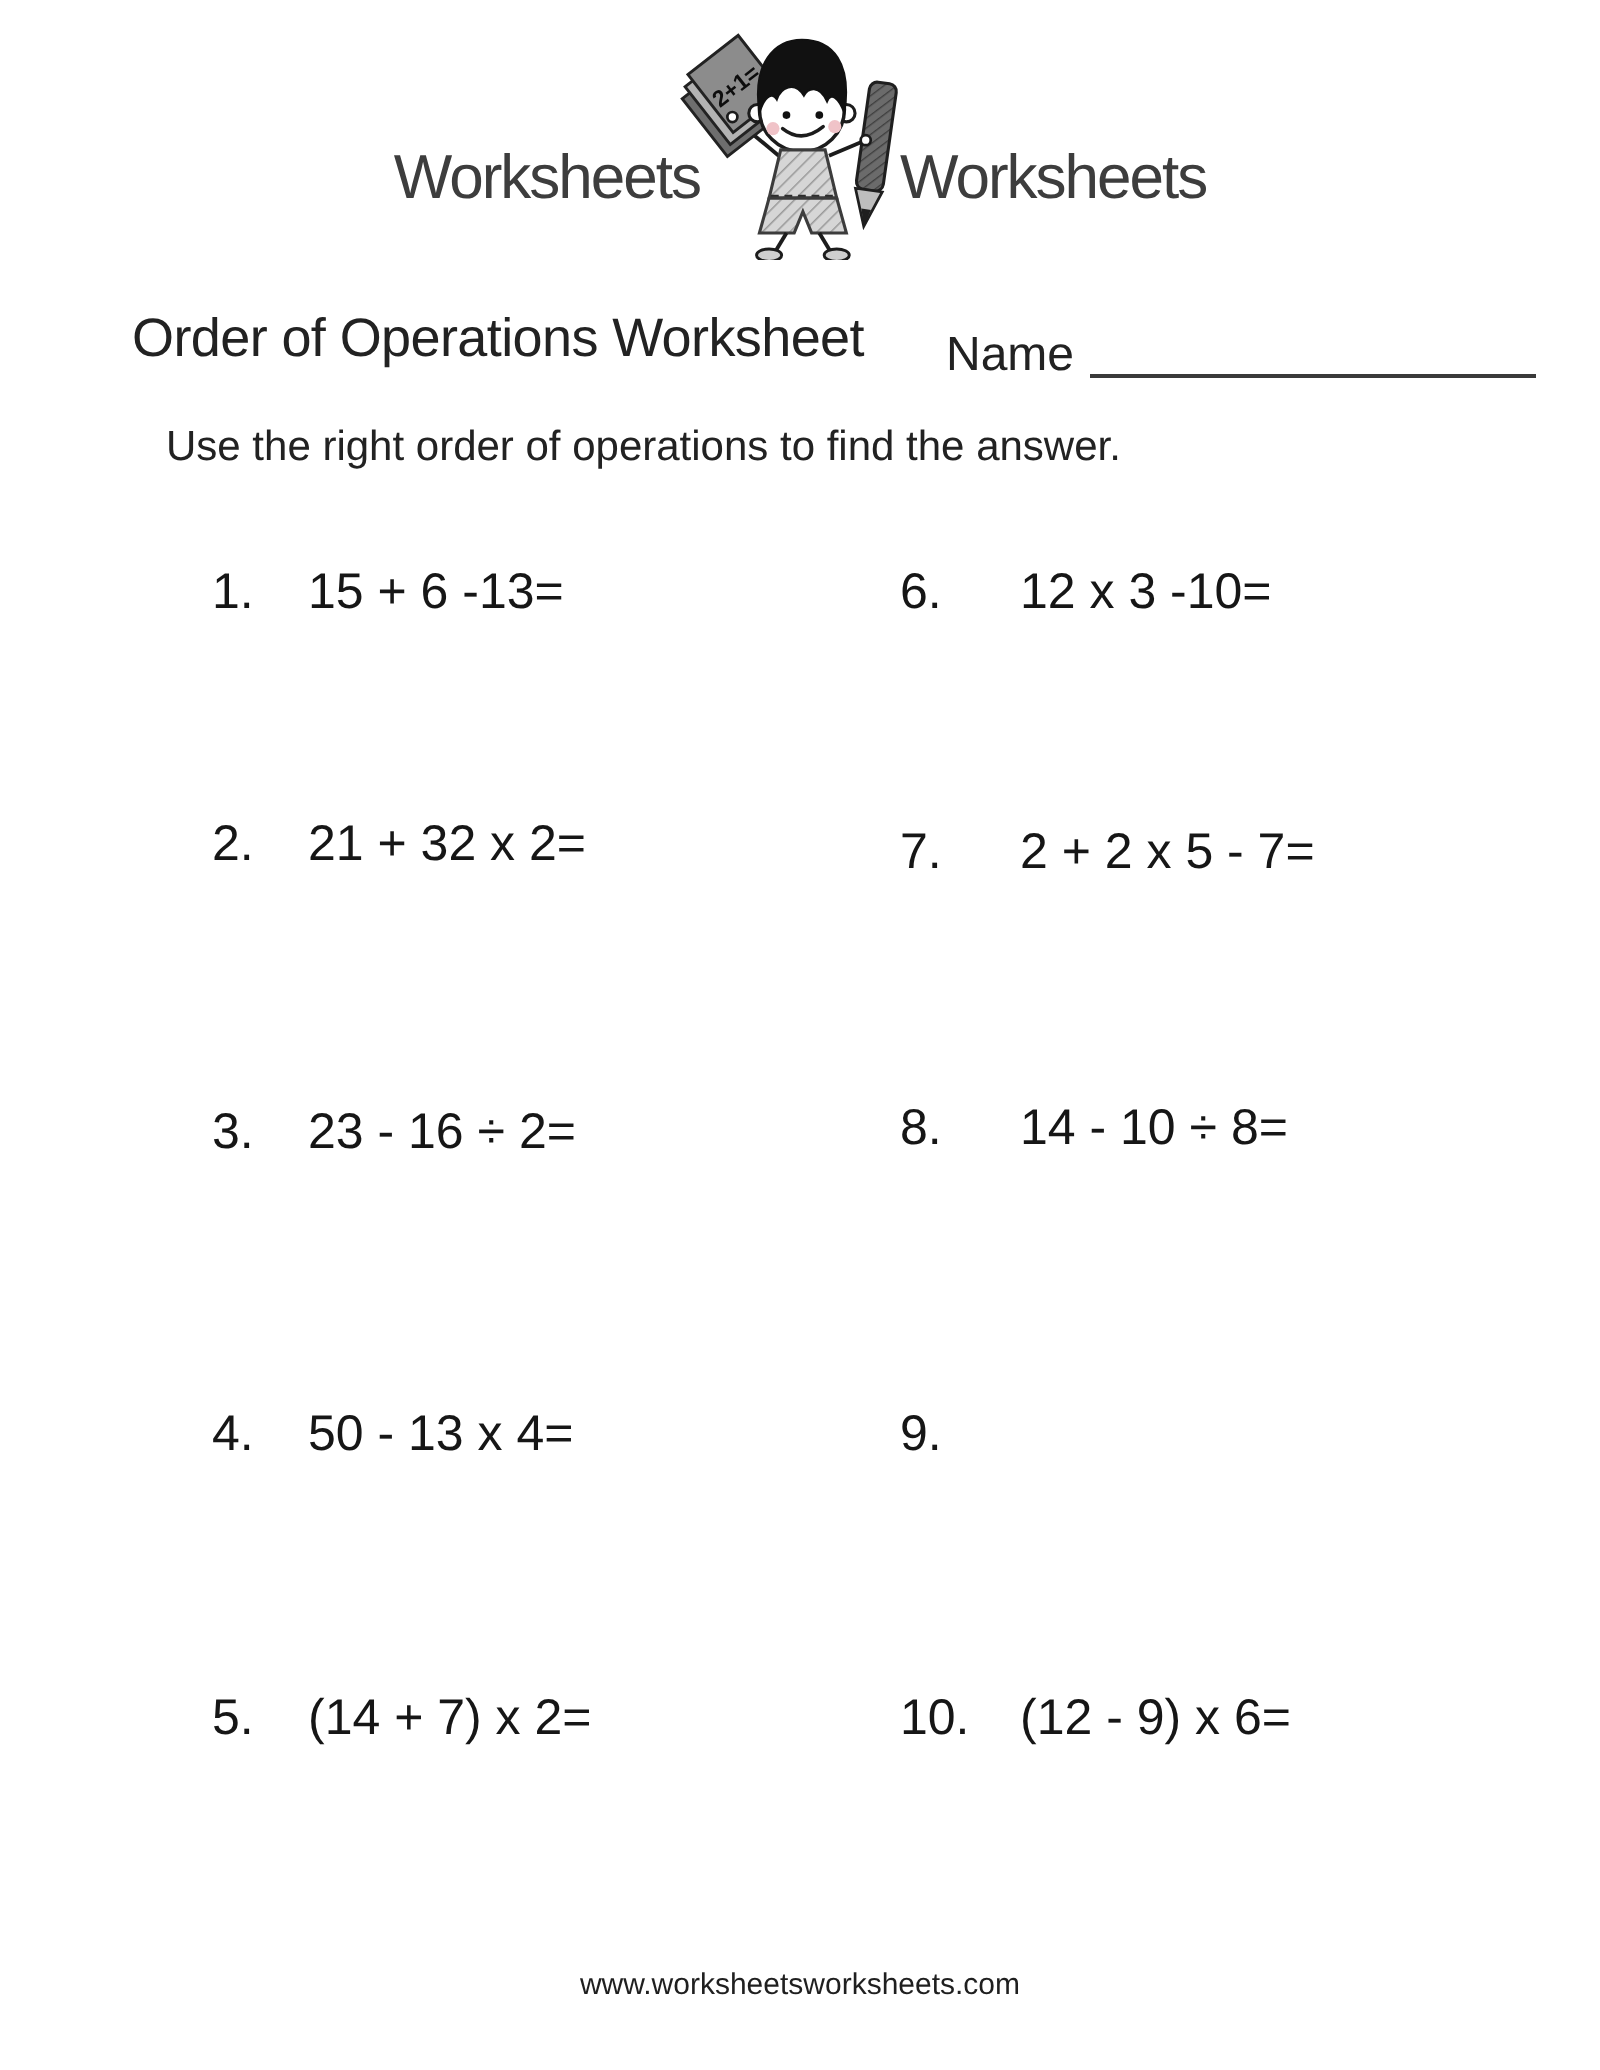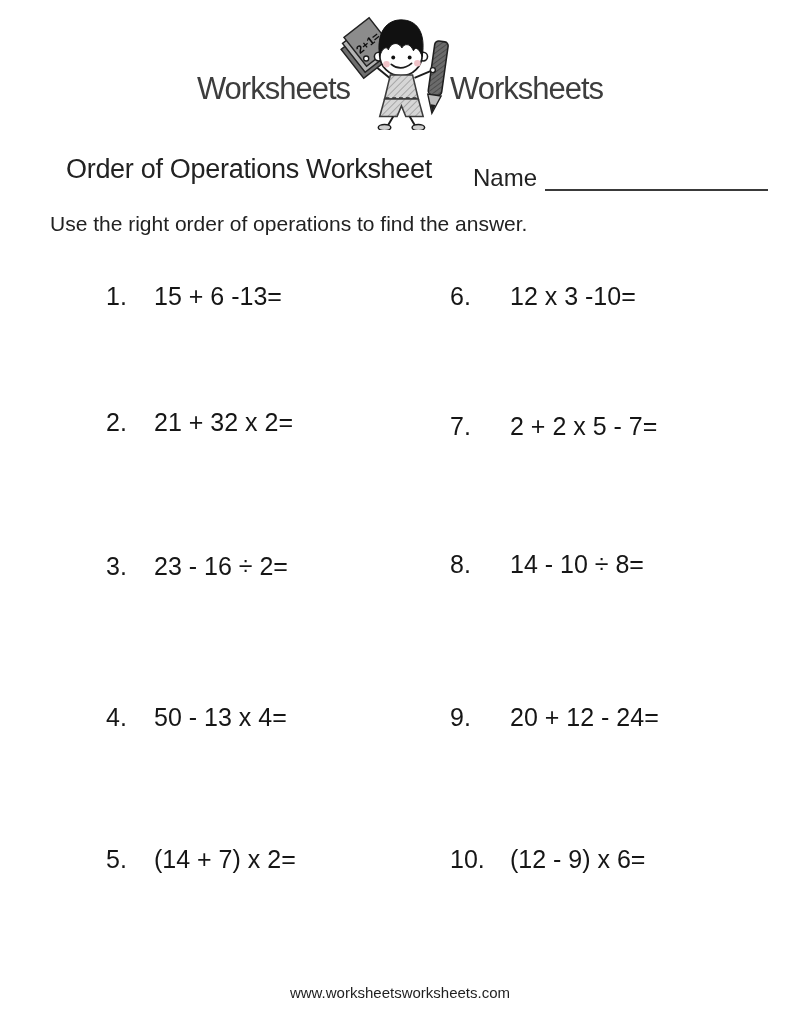--- a/index.html
+++ b/index.html
@@ -49,37 +49,36 @@
     font-weight: 400;
     letter-spacing: -0.3px;
     color: #222;
   }
   .name-field {
     position: absolute;
     left: 473px;
     top: 165px;
     width: 295px;
     display: flex;
-    align-items: flex-end;
   }
   .name-label {
     font-size: 24px;
     color: #222;
     line-height: 1.1;
     margin-right: 8px;
   }
   .name-line {
     flex: 1;
     border-bottom: 2px solid #3a3a3a;
     height: 24px;
   }
 
   .instruction {
     position: absolute;
-    left: 50px;
+    left: 83px;
     top: 212px;
     font-size: 21px;
     color: #222;
   }
 
   
   .problem {
     position: absolute;
     font-size: 25px;
     color: #161616;
@@ -219,21 +218,20 @@
   <div class="problem col-right r2">
     <span class="num">7.</span>
     <span class="expr">2 + 2 x 5 - 7=</span>
   </div>
   <div class="problem col-right r3">
     <span class="num">8.</span>
     <span class="expr">14 - 10 ÷ 8=</span>
   </div>
   <div class="problem col-right r4">
     <span class="num">9.</span>
-    <span class="expr">20 + 12 - 24=</span>
   </div>
   <div class="problem col-right r5">
     <span class="num">10.</span>
     <span class="expr">(12 - 9) x 6=</span>
   </div>
 
   <div class="footer">www.worksheetsworksheets.com</div>
 
 </div>
 

